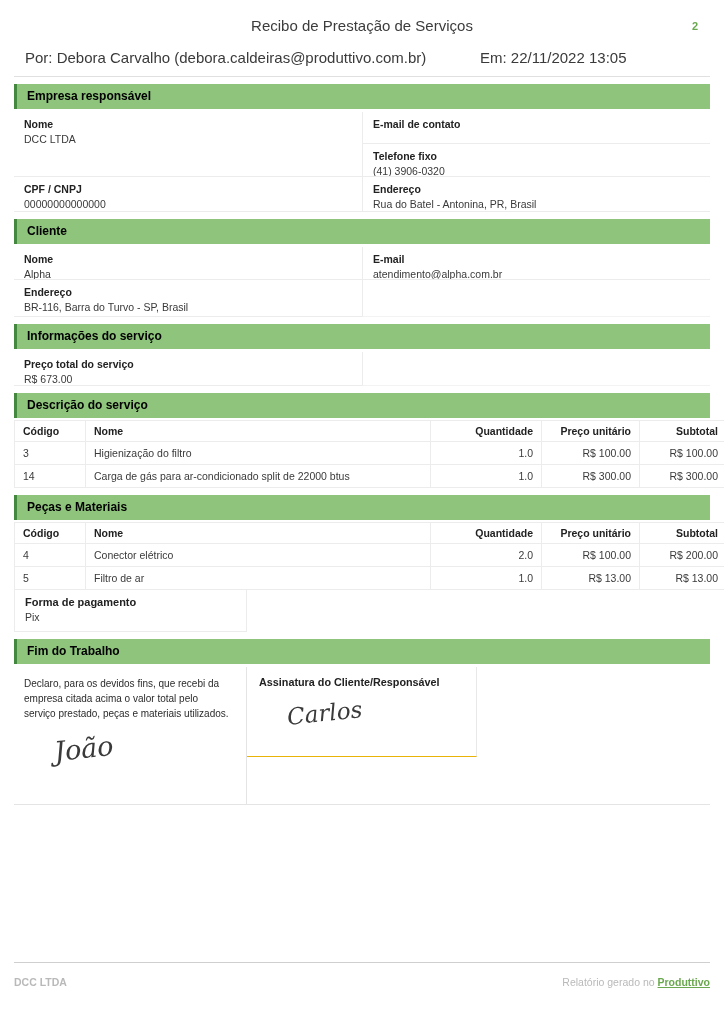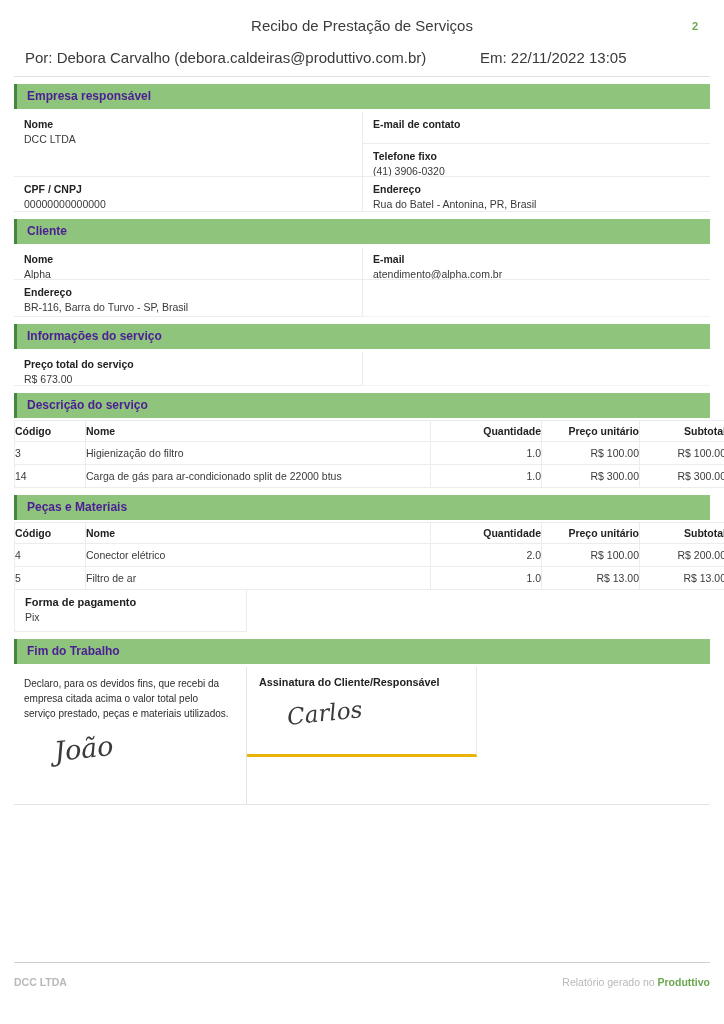--- a/index.html
+++ b/index.html
@@ -25,42 +25,42 @@
     position: relative;
     margin: 13px 14px 0; padding: 0 0 10px 11px;
     border-bottom: 1px solid #e0e0e0;
     font-size: 15px; color: #3a3a3a;
   }
   .meta-right { position: absolute; left: 466px; top: 0; }
   .band {
     margin: 7px 14px 0; height: 25px;
     background: #8ec47c; border-left: 3px solid #44873e;
     display: flex; align-items: center; padding-left: 10px;
-    font-size: 12px; font-weight: bold; color: #4c1d95;
+    font-size: 12px; font-weight: bold; color: #000000;
   }
   .grid {
     margin: 3px 14px 0;
     display: grid; grid-template-columns: 1fr 1fr;
     font-size: 10.5px;
   }
   .grid.company { grid-template-rows: 32px 33px 35px; }
   .grid.client  { grid-template-rows: 33px 37px; }
   .grid.svcinfo { grid-template-rows: 34px; }
   .cell { padding: 5px 10px 0; border-bottom: 1px solid #ececec; overflow: hidden; }
   .cell .lbl { font-weight: bold; color: #222222; line-height: 15px; }
   .cell .val { color: #3a3a3a; line-height: 15px; }
   .col2 { border-left: 1px solid #ececec; }
   .span2 { grid-row: 1 / span 2; }
   .noborder { border-bottom: 1px solid #f3f3f3; }
 
   table.items {
     margin: 2px 14px 0; width: 696px;
     border-collapse: collapse; font-size: 10.5px; table-layout: fixed;
   }
-  .items th, .items td { border: 1px solid #ececec; padding: 4px 0; color: #3a3a3a; }
+  .items th, .items td { border: 1px solid #ececec; padding: 4px 8px; color: #3a3a3a; }
   .items th { font-weight: bold; color: #222222; text-align: left; height: 21px; }
   .items td { height: 23px; }
   .items .num { text-align: right; }
   .c-cod { width: 71px; } .c-nome { width: 345px; }
   .c-qtd { width: 111px; } .c-preco { width: 98px; } .c-sub { width: 87px; }
 
   .payment {
     margin: 0 14px; width: 233px;
     border: 1px solid #ececec; border-top: none;
     padding: 5px 10px 6px; font-size: 10.5px;
@@ -70,40 +70,40 @@
 
   .workend {
     margin: 3px 14px 0; display: flex;
     border-bottom: 1px solid #e4e4e4; height: 138px;
     font-size: 10.5px;
   }
   .decl-cell { width: 233px; border-right: 1px solid #e4e4e4; padding: 9px 14px 0 10px; }
   .decl-text { font-weight: normal; line-height: 1.5; color: #2b2b2b; font-size: 10px; }
   .sign-cell {
     width: 230px; height: 90px;
-    border-right: 1px solid #e8e8e8; border-bottom: 3px solid #eab308;
+    border-right: 1px solid #e8e8e8; border-bottom: 1px solid #eab308;
     padding: 9px 0 0 12px;
   }
   .sign-cell .lbl { font-weight: bold; color: #222222; font-size: 10.8px; }
   .sig {
     display: inline-block;
     font-family: "DejaVu Serif", serif; font-style: italic;
     color: #3a3a3a; transform: rotate(-6deg);
   }
   .sig-provider { font-size: 27px; margin: 12px 0 0 30px; }
   .sig-client { font-size: 23px; margin: 12px 0 0 28px; }
 
   .footer {
     position: absolute; left: 14px; right: 14px; top: 962px;
     border-top: 1px solid #cfcfcf; padding-top: 13px;
     display: flex; justify-content: space-between;
     font-size: 10.5px; color: #b9b9b9;
   }
   .footer .co { font-weight: bold; }
-  .footer a { color: #6aa84f; font-weight: bold; cursor: pointer; }
+  .footer a { color: #6aa84f; font-weight: bold; text-decoration: underline; cursor: pointer; }
 </style>
 </head>
 <body>
 
 <div class="page">
 
   <div class="page-number">2</div>
 
   <h1 class="title">Recibo de Prestação de Serviços</h1>
 

